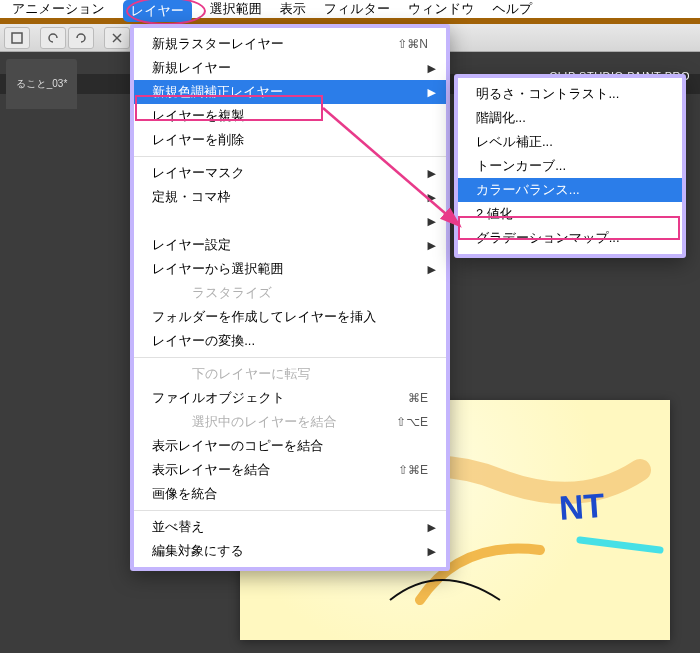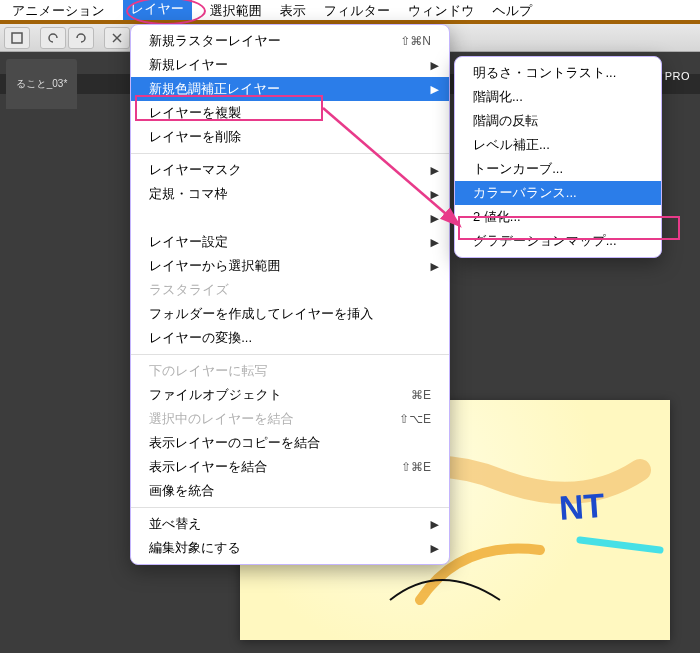--- a/index.html
+++ b/index.html
@@ -1,33 +1,33 @@
 <!DOCTYPE html>
 <html><head>
 <meta charset="utf-8">
 <style>
   * { box-sizing: border-box; margin: 0; padding: 0; font-family: "Hiragino Sans", "Meiryo", sans-serif; }
   body { width: 700px; height: 653px; background: #3c3c3c; overflow: hidden; position: relative; }
-  .menubar { height: 24px; background: #fff; display: flex; align-items: flex-end; padding-left: 12px; font-size: 13px; color: #000; gap: 18px; border-bottom: 4px solid #a16207; }
+  .menubar { height: 24px; background: #fff; display: flex; align-items: flex-start; padding-left: 12px; font-size: 13px; color: #000; gap: 18px; border-bottom: 6px solid #a16207; }
   .menubar .item { cursor: default; }
-  .menubar .item.active { background: #2b7de9; color: #fff; padding: 2px 8px; border-radius: 0; }
+  .menubar .item.active { background: #2b7de9; color: #fff; padding: 2px 8px; border-radius: 5px; }
   .ellipse1 { position: absolute; left: 126px; top: -3px; width: 80px; height: 28px; border: 2px solid #e83a8a; border-radius: 50%; pointer-events: none; }
   .toolbar { height: 28px; background: linear-gradient(#e8e8e8,#d6d6d6); border-bottom: 1px solid #aaa; display: flex; align-items: center; padding-left: 4px; gap: 2px; }
   .tbtn { width: 26px; height: 22px; border: 1px solid #bbb; border-radius: 3px; background: #eaeaea; display: flex; align-items: center; justify-content: center; font-size: 12px; color: #444; }
   .titlebar { height: 22px; background: #3c3c3c; color: #fff; font-size: 11px; display: flex; align-items: center; padding-left: 14px; gap: 6px; }
   .titlebar .seg { color: #ddd; }
   .tabbar { height: 20px; background: #2a2a2a; display: flex; align-items: center; padding-left: 6px; }
   .tabbar .tab { background: #4a4a4a; color: #ddd; font-size: 10px; padding: 18px 10px; border-radius: 3px 3px 0 0; }
   .canvas-area { position: absolute; left: 240px; top: 400px; width: 430px; height: 240px; background: radial-gradient(circle at 40% 30%, #fffde0, #fff8c0 60%); box-shadow: 0 2px 10px rgba(0,0,0,0.4); overflow: hidden; }
   .artwork { position: absolute; inset: 0; }
-  .menu, .submenu { position: absolute; background: #fff; border: 1px solid #c4b5fd; border-radius: 8px; box-shadow: 0 6px 20px rgba(0,0,0,0.35); padding: 4px 0; font-size: 13px; color: #000; }
+  .menu, .submenu { position: absolute; background: #fff; border: 4px solid #c4b5fd; border-radius: 3px; box-shadow: 0 6px 20px rgba(0,0,0,0.35); padding: 4px 0; font-size: 13px; color: #000; }
   .menu { left: 130px; top: 24px; width: 320px; }
-  .submenu { left: 454px; top: 56px; width: 208px; }
+  .submenu { left: 454px; top: 74px; width: 232px; }
   .row { display: flex; align-items: center; height: 24px; padding: 0 18px 0 18px; position: relative; cursor: default; }
-  .row.disabled { color: #b0b0b0; }
+  .row.disabled { color: #b0b0b0; margin-left: 40px; }
   .row .shortcut { margin-left: auto; font-size: 12px; color: #555; }
   .row .arrow { position: absolute; right: 10px; font-size: 11px; color: #333; }
   .row.highlight { background: #2b7de9; color: #fff; }
   .row.highlight .arrow { color: #fff; }
   .sep { height: 1px; background: #e0e0e0; margin: 4px 0; }
   .hot1 { position: absolute; left: 135px; top: 95px; width: 188px; height: 26px; border: 2.5px solid #e83a8a; pointer-events: none; }
   .hot2 { position: absolute; left: 458px; top: 216px; width: 222px; height: 24px; border: 2.5px solid #e83a8a; pointer-events: none; }
   svg.arrowline { position: absolute; left: 0; top: 0; pointer-events: none; }
   .appright { position: absolute; right: 10px; top: 70px; color: #fff; font-size: 11px; letter-spacing: 0.5px;}
   .icon-inner { stroke:#555; stroke-width:1.5; fill:none; }
@@ -173,23 +173,20 @@
   </div>
 
 <div class="submenu" id="sub-menu">
     <div class="row">
       <span>明るさ・コントラスト...</span>
     </div>
     <div class="row">
       <span>階調化...</span>
     </div>
     <div class="row">
-      <span>階調の反転</span>
-    </div>
-    <div class="row">
       <span>レベル補正...</span>
     </div>
     <div class="row">
       <span>トーンカーブ...</span>
     </div>
     <div class="row highlight">
       <span>カラーバランス...</span>
     </div>
     <div class="row">
       <span>2 値化...</span>

